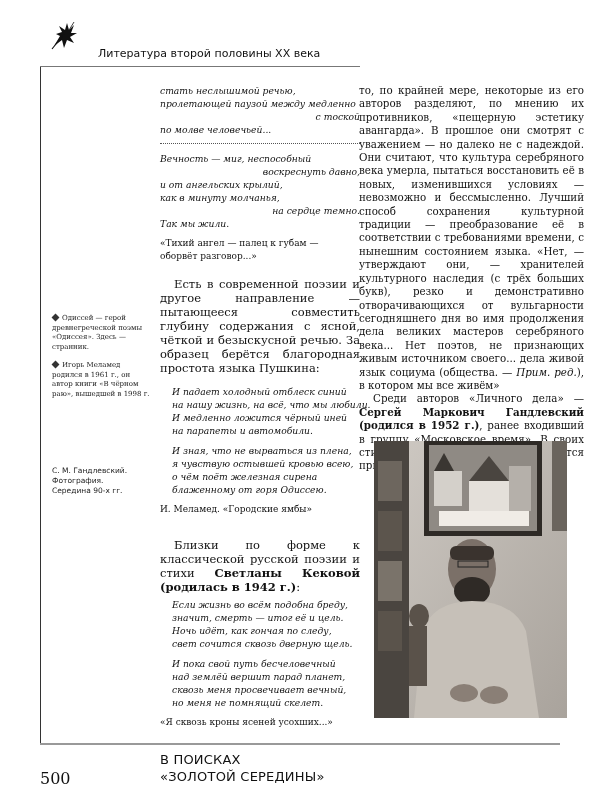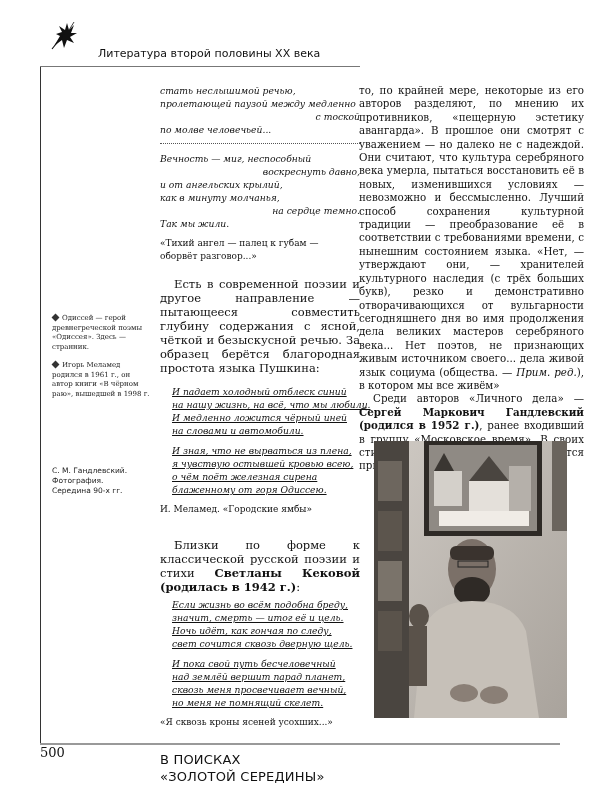--- a/index.html
+++ b/index.html
@@ -2,35 +2,35 @@
 <html><head>
 <meta charset="utf-8">
 <style>
   html, body { margin: 0; padding: 0; background: #ffffff; }
   body { width: 600px; height: 787px; position: relative; overflow: hidden; color: #111; font-family: "DejaVu Serif", serif; }
   .logo { position: absolute; left: 50px; top: 20px; width: 28px; height: 30px; }
   .running-head { position: absolute; left: 98px; top: 47px; font-family: "DejaVu Sans", sans-serif; font-size: 11px; color: #111; }
   .frame-left { position: absolute; left: 40px; top: 66px; width: 1px; height: 678px; background: #333; }
   .frame-top { position: absolute; left: 40px; top: 66px; width: 320px; height: 1px; background: #777; }
   .frame-bottom { position: absolute; left: 40px; top: 743px; width: 520px; height: 2px; background: #999; }
-  .page-number { position: absolute; left: 40px; top: 745px; font-family: "DejaVu Serif", serif; font-size: 13px; }
+  .page-number { position: absolute; left: 40px; top: 769px; font-family: "DejaVu Serif", serif; font-size: 16px; }
 
   .col-mid { position: absolute; left: 160px; top: 84px; width: 200px; }
   .col-right { position: absolute; left: 359px; top: 84px; width: 225px; }
 
   .poem { font-style: italic; font-size: 9.2px; line-height: 13px; margin: 0; }
   .poem .ln { display: block; white-space: nowrap; }
   .poem .ln.r { text-align: right; }
   .poem .stanza { margin-bottom: 7px; }
   .dotted { border-top: 1px dotted #555; margin: 7px 0 8px; }
   .attrib { font-size: 9px; line-height: 13px; margin: 6px 0 0; }
   .para { font-size: 10.3px; line-height: 13.4px; text-align: justify; margin: 0; hyphens: manual; }
   .para.indent { text-indent: 14px; }
   .para b { font-weight: bold; }
-  .poem-block { padding-left: 12px; text-decoration: underline; }
+  .poem-block { padding-left: 12px; }
   .big-para { font-size: 11.5px; line-height: 14px; text-align: justify; text-indent: 14px; margin: 0; }
   .section-title { font-family: "DejaVu Sans", sans-serif; font-size: 13px; line-height: 17px; letter-spacing: 0.2px; margin: 0; }
 
   .sidenotes { position: absolute; left: 52px; top: 314px; width: 100px; font-family: "DejaVu Serif", serif; font-size: 7px; line-height: 9.5px; color: #222; }
   .sidenote { margin-bottom: 9px; }
   .note-icon { display: inline-block; width: 7px; height: 7px; background: #333; margin-right: 3px; vertical-align: -1px; transform: rotate(45deg) scale(0.8); }
   .caption { position: absolute; left: 52px; top: 466px; width: 100px; font-family: "DejaVu Sans", sans-serif; font-size: 7.5px; line-height: 10px; color: #222; }
 
   .photo { position: absolute; left: 374px; top: 441px; width: 193px; height: 277px; background: #b8b3ad; overflow: hidden; }
 </style>
@@ -74,21 +74,21 @@
     <span>оборвёт разговор...»</span>
   </div>
 
   <p class="big-para" style="margin-top:14px;">Есть в современной поэзии и другое направление — пытающееся совместить глубину содержания с ясной, чёткой и безыскусной речью. За образец берётся благородная простота языка Пушкина:</p>
 
   <div class="poem poem-block" style="margin-top:10px;">
     <div class="stanza" id="p2s1">
         <span class="ln">И падает холодный отблеск синий</span>
         <span class="ln">на нашу жизнь, на всё, что мы любили.</span>
         <span class="ln">И медленно ложится чёрный иней</span>
-        <span class="ln">на словами и автомобили.</span>
+        <span class="ln">на парапеты и автомобили.</span>
       </div>
     <div class="stanza" id="p2s2">
         <span class="ln">И зная, что не вырваться из плена,</span>
         <span class="ln">я чувствую остывшей кровью всею,</span>
         <span class="ln">о чём поёт железная сирена</span>
         <span class="ln">блаженному от горя Одиссею.</span>
       </div>
   </div>
   <div class="attrib" style="margin-top:2px;">И. Меламед. «Городские ямбы»</div>
 

